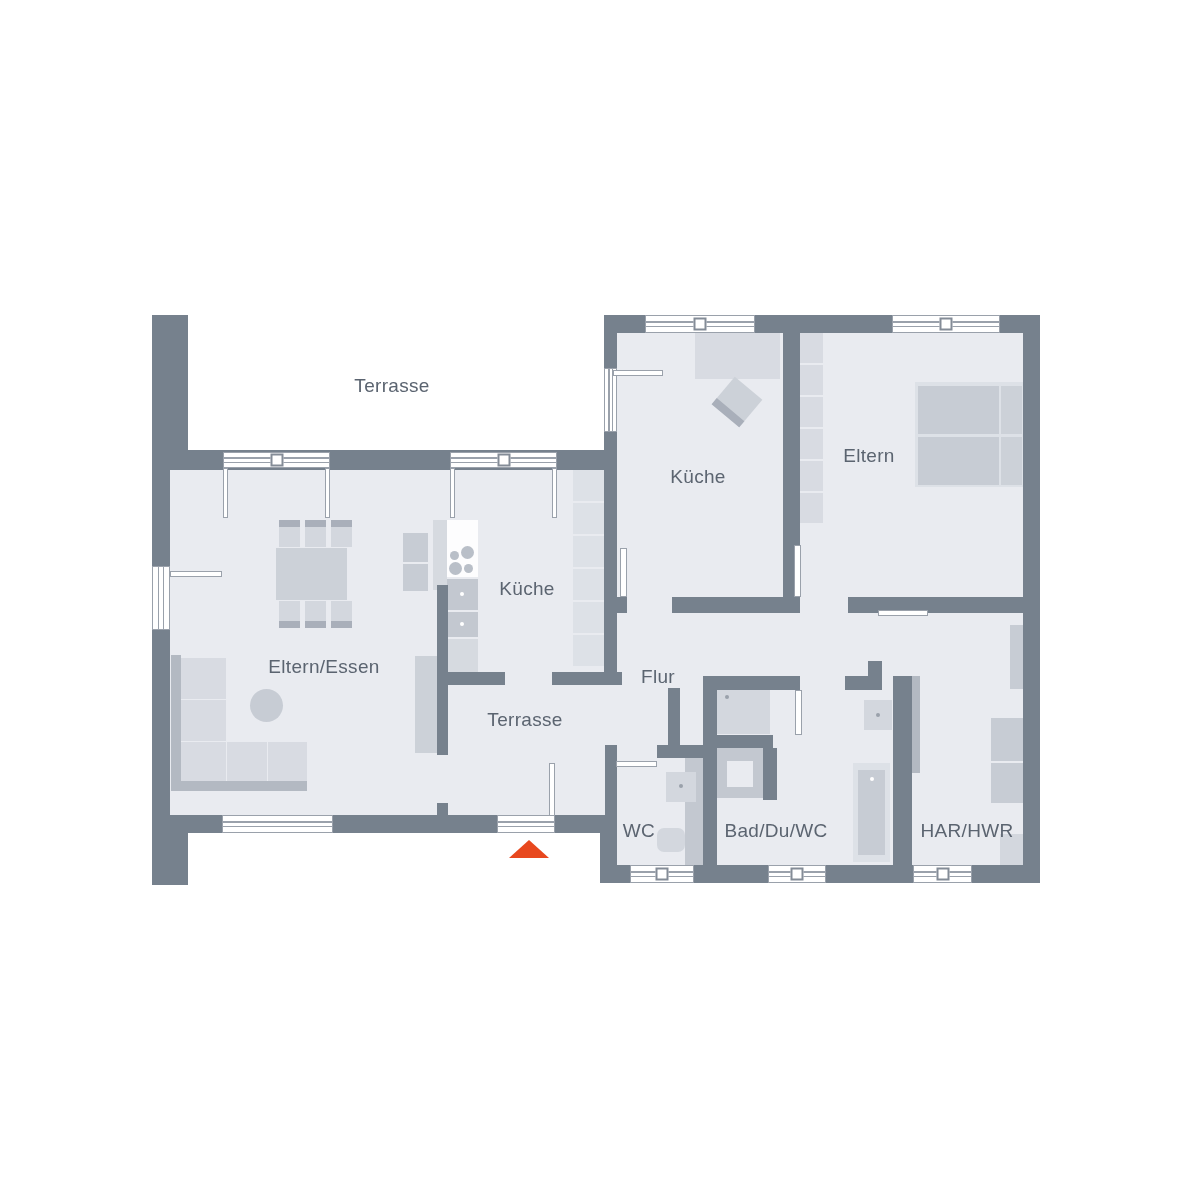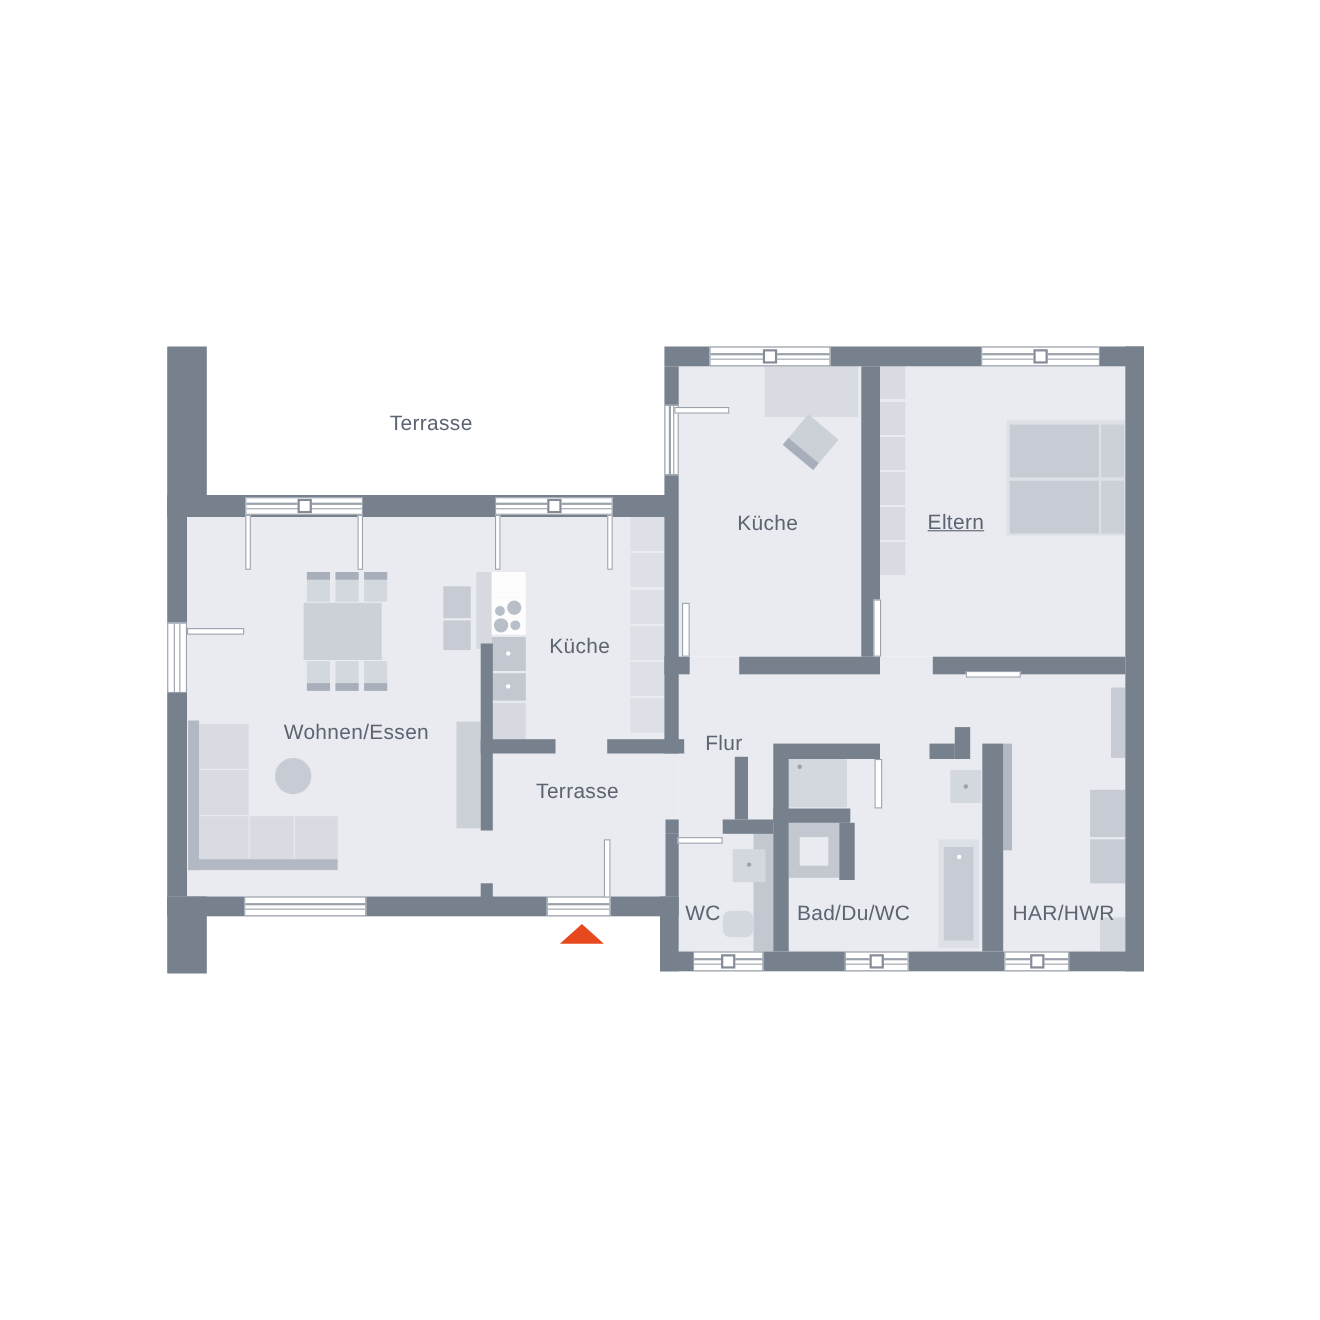--- a/index.html
+++ b/index.html
@@ -203,21 +203,21 @@
     <div class="abs" style="left: 552px; top: 468px; width: 5px; height: 50px; background: rgb(255, 255, 255); box-sizing: border-box; border: 1px solid rgb(154, 161, 171);"></div>
     <div class="abs" style="left: 613px; top: 370px; width: 50px; height: 6px; background: rgb(255, 255, 255); box-sizing: border-box; border: 1px solid rgb(154, 161, 171);"></div>
     <div class="abs" style="left: 620px; top: 548px; width: 7px; height: 49px; background: rgb(255, 255, 255); box-sizing: border-box; border: 1px solid rgb(154, 161, 171);"></div>
     <div class="abs" style="left: 794px; top: 545px; width: 7px; height: 52px; background: rgb(255, 255, 255); box-sizing: border-box; border: 1px solid rgb(154, 161, 171);"></div>
     <div class="abs" style="left: 795px; top: 690px; width: 7px; height: 45px; background: rgb(255, 255, 255); box-sizing: border-box; border: 1px solid rgb(154, 161, 171);"></div>
     <div class="abs" style="left: 878px; top: 610px; width: 50px; height: 6px; background: rgb(255, 255, 255); box-sizing: border-box; border: 1px solid rgb(154, 161, 171);"></div>
     <div class="abs" style="left: 616px; top: 761px; width: 41px; height: 6px; background: rgb(255, 255, 255); box-sizing: border-box; border: 1px solid rgb(154, 161, 171);"></div>
     <div class="abs" style="left: 549px; top: 763px; width: 6px; height: 53px; background: rgb(255, 255, 255); box-sizing: border-box; border: 1px solid rgb(154, 161, 171);"></div>
     <div class="room-label" style="left: 392px; top: 386px; color: rgb(91, 100, 112);">Terrasse</div>
     <div class="room-label" style="left: 698px; top: 477px; color: rgb(91, 100, 112);">Küche</div>
-    <div class="room-label" style="left: 869px; top: 476px; color: rgb(91, 100, 112); text-decoration: underline;">Eltern</div>
+    <div class="room-label" style="left: 869px; top: 456px; color: rgb(91, 100, 112);">Eltern</div>
     <div class="room-label" style="left: 527px; top: 589px; color: rgb(91, 100, 112);">Küche</div>
-    <div class="room-label" style="left: 324px; top: 667px; color: rgb(91, 100, 112);">Wohnen/Essen</div>
+    <div class="room-label" style="left: 324px; top: 667px; color: rgb(91, 100, 112);">Eltern/Essen</div>
     <div class="room-label" style="left: 658px; top: 677px; color: rgb(91, 100, 112); text-align: right;">Flur</div>
     <div class="room-label" style="left: 525px; top: 720px; color: rgb(91, 100, 112);">Terrasse</div>
     <div class="room-label" style="left: 639px; top: 831px; color: rgb(91, 100, 112);">WC</div>
     <div class="room-label" style="left: 776px; top: 831px; color: rgb(91, 100, 112);">Bad/Du/WC</div>
     <div class="room-label" style="left: 967px; top: 831px; color: rgb(91, 100, 112);">HAR/HWR</div>
   </div>
 
 </body></html>

